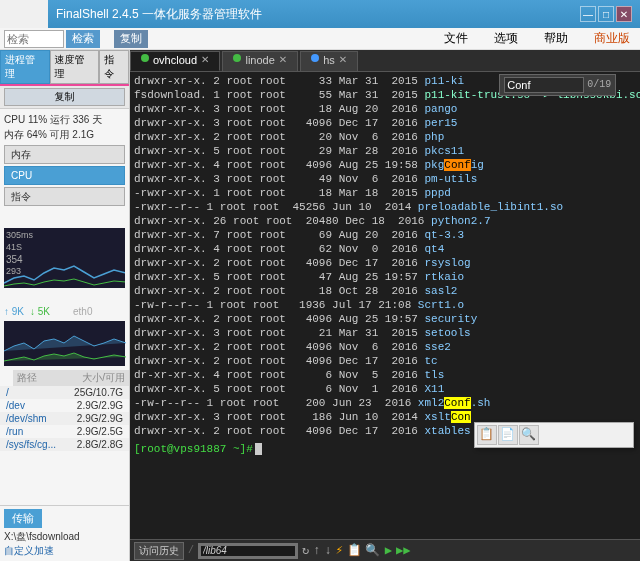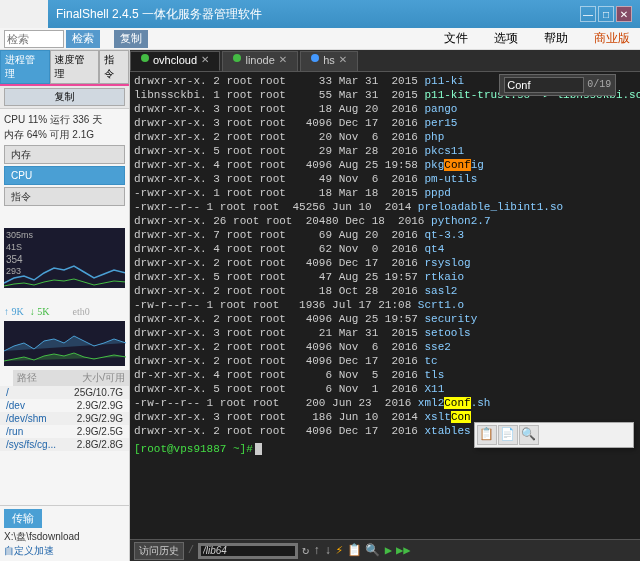--- a/index.html
+++ b/index.html
@@ -86,21 +86,21 @@
       border: 1px solid #aaa; background: #e0e0e0;
     }
     .tab-small.active { background: #4a9fd4; color: white; border-color: #3a8fc4; }
 
     
     #cpu-chart {
       height: 60px; background: #1a1a2e; margin: 16px 4px; position: relative; overflow: hidden;
     }
 
     
-    .net-row { display: flex; align-items: center; gap: 3px; padding: 2px 4px; font-size: 10px; font-family: Liberation Serif, serif; }
+    .net-row { display: flex; align-items: center; gap: 3px; padding: 2px 4px; font-size: 10px; }
 
     
     #path-list { flex: 1; overflow-y: auto; padding: 2px 0; }
     .path-item { padding: 1px 6px; font-size: 10px; color: #333; display: flex; justify-content: space-between; }
     .path-item:nth-child(even) { background: #eeeeee; }
     .path-item .path-name { color: #2266aa; }
 
     
     #left-bottom { border-top: 1px solid #ccc; padding: 3px 4px; font-size: 10px; }
     #send-btn { background: #4a9fd4; color: white; border: none; padding: 2px 8px; cursor: pointer; font-size: 11px; margin-bottom: 2px; }
@@ -348,21 +348,21 @@
     </div>
 
     <div id="terminal">
 
       <div id="search-overlay">
         <input type="text" value="Conf" style="">
         <span class="search-count">0/19</span>
       </div>
 
       <div class="t-line"><span class="t-perm">drwxr-xr-x.</span><span class="t-num"> 2</span><span class="t-user"> root root</span><span>     33 Mar 31  2015 </span><span class="t-name">p11-ki</span></div>
-      <div class="t-line"><span class="t-perm">libnssckbi.</span><span class="t-num"> 1</span><span class="t-user"> root root</span><span>     55 Mar 31  2015 </span><span class="t-link">p11-kit-trust.so -&gt; libnssckbi.so</span></div>
+      <div class="t-line"><span class="t-perm">fsdownload.</span><span class="t-num"> 1</span><span class="t-user"> root root</span><span>     55 Mar 31  2015 </span><span class="t-link">p11-kit-trust.so -&gt; libnssckbi.so</span></div>
       <div class="t-line"><span class="t-perm">drwxr-xr-x.</span><span class="t-num"> 3</span><span class="t-user"> root root</span><span>     18 Aug 20  2016 </span><span class="t-name">pango</span></div>
       <div class="t-line"><span class="t-perm">drwxr-xr-x.</span><span class="t-num"> 3</span><span class="t-user"> root root</span><span>   4096 Dec 17  2016 </span><span class="t-name">per15</span></div>
       <div class="t-line"><span class="t-perm">drwxr-xr-x.</span><span class="t-num"> 2</span><span class="t-user"> root root</span><span>     20 Nov  6  2016 </span><span class="t-name">php</span></div>
       <div class="t-line"><span class="t-perm">drwxr-xr-x.</span><span class="t-num"> 5</span><span class="t-user"> root root</span><span>     29 Mar 28  2016 </span><span class="t-name">pkcs11</span></div>
       <div class="t-line"><span class="t-perm">drwxr-xr-x.</span><span class="t-num"> 4</span><span class="t-user"> root root</span><span>   4096 Aug 25 19:58 </span><span class="t-name">pkg<span class="t-highlight2">Conf</span>ig</span></div>
       <div class="t-line"><span class="t-perm">drwxr-xr-x.</span><span class="t-num"> 3</span><span class="t-user"> root root</span><span>     49 Nov  6  2016 </span><span class="t-name">pm-utils</span></div>
       <div class="t-line"><span class="t-perm">-rwxr-xr-x.</span><span class="t-num"> 1</span><span class="t-user"> root root</span><span>     18 Mar 18  2015 </span><span class="t-name">pppd</span></div>
       <div class="t-line"><span class="t-perm">-rwxr--r--</span><span class="t-num"> 1</span><span class="t-user"> root root</span><span>  45256 Jun 10  2014 </span><span class="t-name">preloadable_libint1.so</span></div>
       <div class="t-line"><span class="t-perm">drwxr-xr-x.</span><span class="t-num"> 26</span><span class="t-user"> root root</span><span>  20480 Dec 18  2016 </span><span class="t-name">python2.7</span></div>
       <div class="t-line"><span class="t-perm">drwxr-xr-x.</span><span class="t-num"> 7</span><span class="t-user"> root root</span><span>     69 Aug 20  2016 </span><span class="t-name">qt-3.3</span></div>

